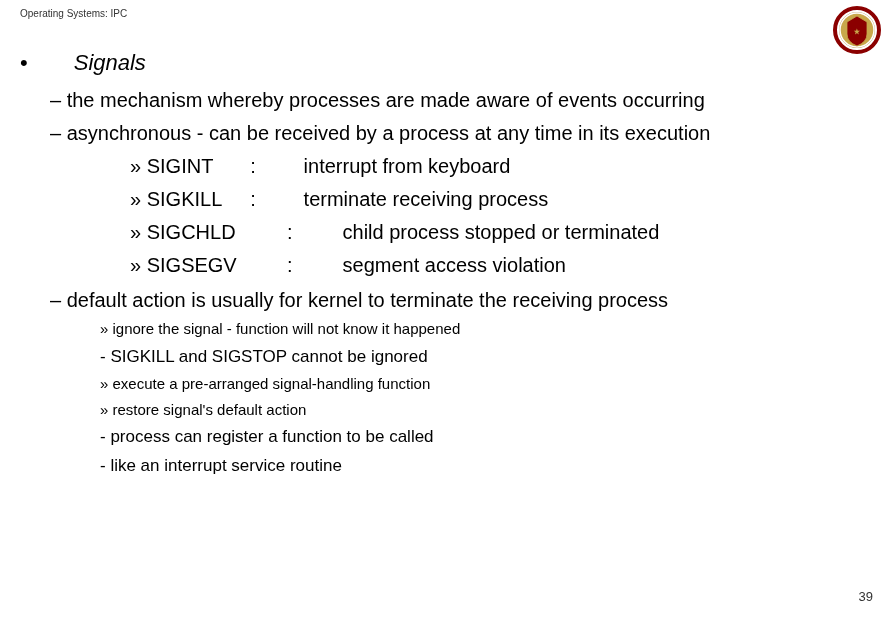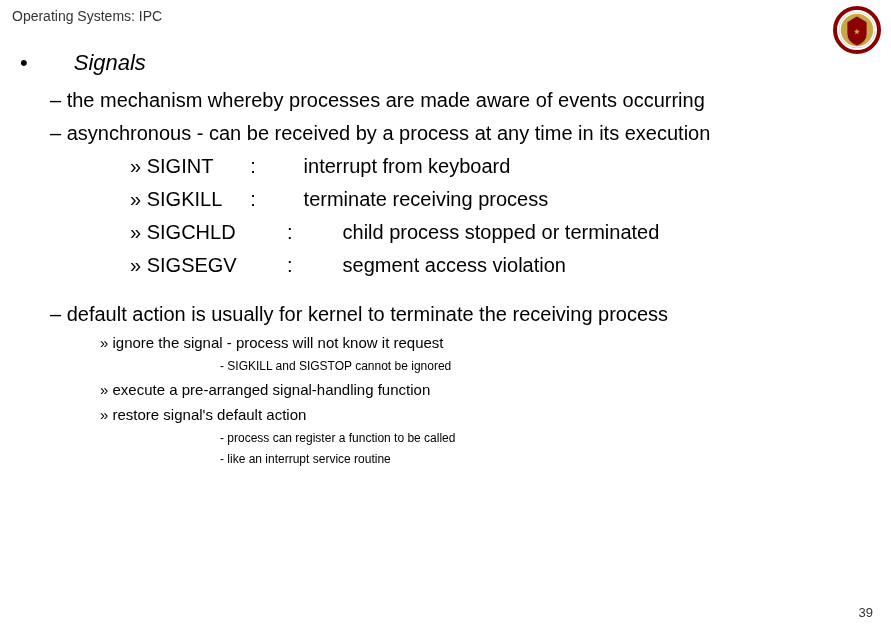--- a/index.html
+++ b/index.html
@@ -9,22 +9,22 @@
       background: #ffffff;
       font-family: Arial, sans-serif;
       font-size: 15px;
       color: #000000;
       overflow: hidden;
       position: relative;
     }
     .header {
       position: absolute;
       top: 8px;
-      left: 12px;
-      font-size: 14px;
+      left: 20px;
+      font-size: 10px;
       color: #333;
     }
     .logo {
       position: absolute;
       top: 6px;
       right: 10px;
       width: 48px;
       height: 48px;
     }
     .logo-circle {
@@ -76,23 +76,22 @@
       margin-left: 30px;
       line-height: 1.6;
       font-size: 20px;
     }
     .indent-2 {
       margin-left: 80px;
       line-height: 1.65;
       font-size: 15px;
     }
     .indent-3 {
-      margin-left: 120px;
       line-height: 1.65;
-      font-size: 12px;
+      font-size: 17px;
     }
     .dash-line {
       display: flex;
       align-items: baseline;
       gap: 6px;
       margin-bottom: 1px;
     }
     .chevron-line {
       display: flex;
       align-items: baseline;
@@ -120,21 +119,21 @@
       min-width: 90px;
     }
     .sig-colon {
       min-width: 20px;
     }
     .sig-desc {
       min-width: 260px;
     }
     .page-number {
       position: absolute;
-      bottom: 10px;
+      bottom: 26px;
       right: 18px;
       font-size: 13px;
       color: #333;
     }
   </style>
 </head>
 <body>
 
 <div class="header">
   <span>Operating Systems: IPC</span>
@@ -193,31 +192,31 @@
       </div>
 
       <div class="sig-row">
         <div class="sig-cell sig-name">» SIGSEGV</div>
         <div class="sig-cell sig-colon"></div>
         <div class="sig-cell sig-desc">&nbsp;&nbsp;&nbsp;&nbsp;:&nbsp;&nbsp;&nbsp;&nbsp;&nbsp;&nbsp;&nbsp;&nbsp;&nbsp;segment access violation</div>
       </div>
 
     </div>
 
-    <div class="dash-line" style="margin-top:16px;align-items:center;">
+    <div class="dash-line" style="margin-top:2px;align-items:center;">
       <span>– default action is usually for kernel to terminate the receiving process</span>
     </div>
 
 
   </div>
 
   <div class="indent-2">
 
     <div class="chevron-line">
-      <span>» ignore the signal - process will not know it request</span>
+      <span>» ignore the signal - function will not know it happened</span>
     </div>
 
     <div class="indent-3">
       <div class="sub-dash">
         <span>- SIGKILL and SIGSTOP cannot be ignored</span>
       </div>
     </div>
 
     <div class="chevron-line">
       <span>» execute a pre-arranged signal-handling function</span>

